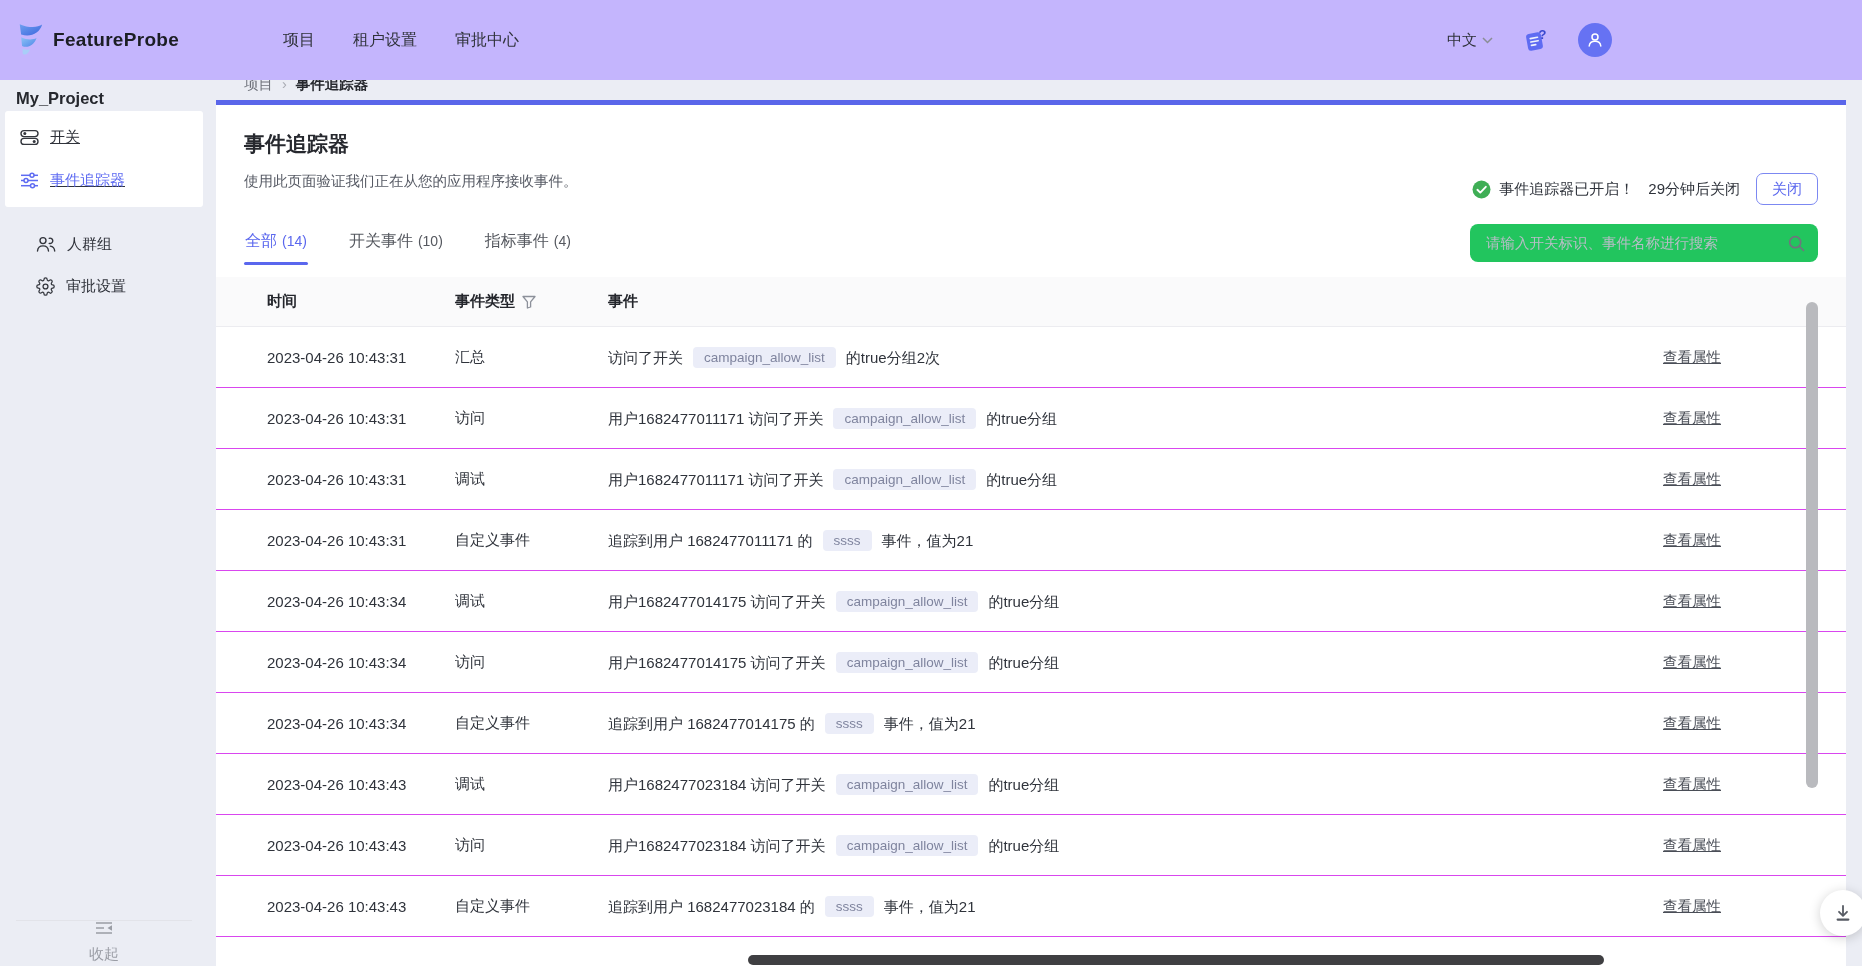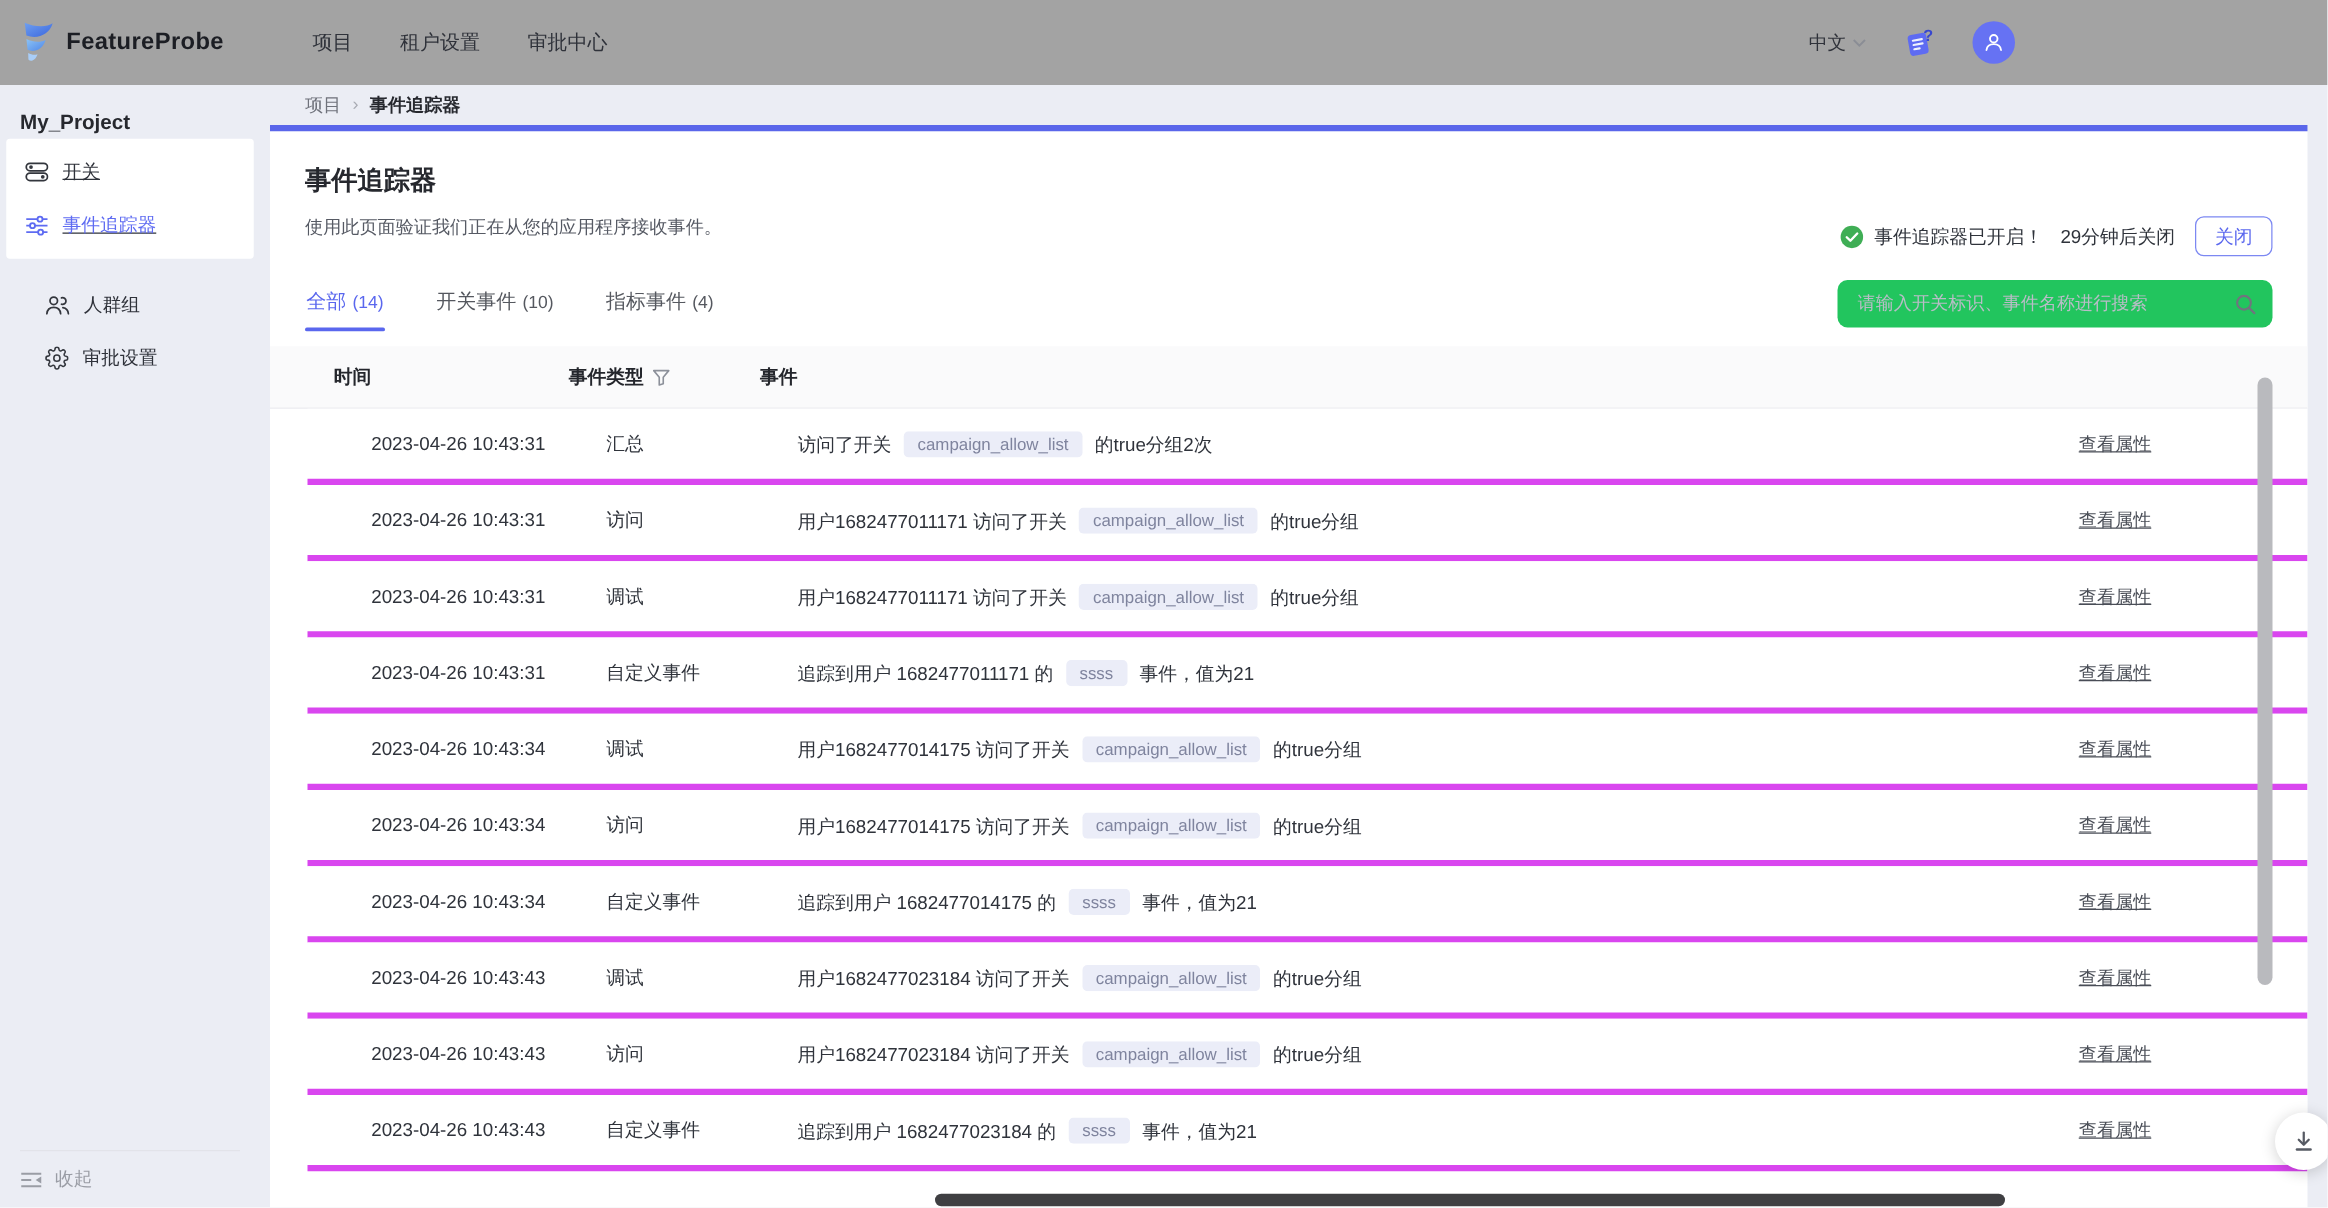--- a/index.html
+++ b/index.html
@@ -4,41 +4,41 @@
 <style>
   * { box-sizing: border-box; margin: 0; padding: 0; }
   html,body { width:1862px; height:966px; overflow:hidden; }
   body {
     position:relative;
     background:#ebedf4;
     font-family:"Liberation Sans","DejaVu Sans",sans-serif;
     color:#2f333b;
   }
   
-  .navbar { position:absolute; top:0; left:0; right:0; height:68px; background:#a3a3a3; display:flex; align-items:center; z-index:6; }
+  .navbar { position:absolute; top:0; left:0; right:0; height:80px; background:#c4b5fd; display:flex; align-items:center; z-index:6;gap:33px; }
   .brand { width:232px; display:flex; align-items:center; gap:9px; padding-left:16px; }
   .brand-text { font-size:19px; font-weight:bold; color:#1c1e24; letter-spacing:.3px; }
   .nav-links { display:flex; gap:38px; margin-left:18px; }
   .nav-link { font-size:16px; color:#2f323a; cursor:pointer; }
   .nav-right { margin-left:auto; display:flex; align-items:center; padding-right:250px; }
   .lang { display:flex; align-items:center; gap:5px; font-size:15px; color:#2f323a; cursor:pointer; }
   .help-btn { margin-left:30px; cursor:pointer; display:flex; }
   .avatar { margin-left:28px; width:34px; height:34px; border-radius:50%; background:#6672f3; display:flex; align-items:center; justify-content:center; cursor:pointer; }
   
   .sidebar { position:absolute; top:68px; left:0; width:208px; bottom:0; }
   .project-name { margin:21px 16px 0; font-size:16.5px; font-weight:bold; color:#26282e; }
   .env-pill { margin:18px 5px 0; height:41px; background:#6672f6; border-radius:8px; color:#fff;
               display:flex; align-items:center; justify-content:space-between; padding:0 15px; font-size:15px; cursor:pointer; }
   .menu-card { margin:3px 5px 0; background:#fff; border-radius:3px; padding:5px 0;text-decoration:underline; }
   .menu-item { height:43px; display:flex; align-items:center; gap:11px; padding:0 15px; font-size:15px; color:#2f323a; cursor:pointer; }
   .menu-item.active { color:#5e6bf2; }
   .side-secondary { margin-top:16px; }
   .side-secondary .menu-item { height:42px;padding-left:36px; }
   .side-bottom { position:absolute; bottom:0; left:0; width:176px; margin:0 16px; border-top:1px solid #e2e3e9;
-                 height:46px; display:flex; align-items:center; gap:10px; color:#9a9da5; font-size:15px; cursor:pointer; }
+                 height:46px; display:flex; align-items:center; gap:10px; color:#9a9da5; font-size:15px; cursor:pointer;flex-direction:column; }
   
   .breadcrumb { position:absolute; top:68px; left:244px; height:32px; display:flex; align-items:center; font-size:14.5px; z-index:4; }
   .crumb { color:#6f727b; cursor:pointer; }
   .crumb-sep { margin:0 9px; color:#a8abb3; }
   .crumb-current { color:#26282e; font-weight:bold; }
   
   .panel { position:absolute; left:216px; right:16px; top:100px; bottom:0; background:#fff;
            border-top:5px solid #5a66ea; overflow:hidden; }
   .panel-header { display:flex; justify-content:space-between; align-items:flex-start; padding:25px 28px 0; }
   .page-title { font-size:21px; font-weight:600; color:#26282e; }
@@ -56,21 +56,21 @@
   .tab.active { color:#5a67ee; }
   .tab.active::after { content:""; position:absolute; left:0; right:0; bottom:0; height:3px; background:#5a67ee; border-radius:2px; }
   .search-box { width:348px; height:38px; background:#22c55e; border-radius:8px; display:flex; align-items:center; padding:0 13px 0 16px; }
   .search-box input { flex:1; border:none; outline:none; background:transparent; font-size:14.5px; color:#33363d; font-family:inherit; }
   .search-box input::placeholder { color:#b9bdc7; }
   
   .table { margin-top:12px; position:relative; }
   .t-header, .t-row { display:grid; grid-template-columns:188px 153px 1fr 170px; align-items:center; padding:0 125px 0 51px; }
   .t-header { background:#fafafb; height:50px; font-size:15px; font-weight:600; color:#24262c; border-bottom:1px solid #ececf0; }
   .th-type { display:flex; align-items:center; gap:7px; }
-  .t-row { height:61px; border-bottom:5px solid #d946ef; font-size:15px; color:#2f333b; background:#fff;margin-left:30px; }
+  .t-row { height:61px; border-bottom:1px solid #d946ef; font-size:15px; color:#2f333b; background:#fff; }
   .ev-cell { display:flex; align-items:flex-end; gap:10px; white-space:nowrap; overflow:hidden; }
   .chip { background:#ebedf8; color:#7f849e; font-size:13.5px; padding:3px 11px; border-radius:4px; flex:0 0 auto; }
   .action-cell { text-align:right; }
   .action-link { color:#4a4e57; text-decoration:underline; font-size:14.5px; cursor:pointer; }
   
   .v-scrollbar { position:absolute; top:197px; right:28px; width:12px; height:486px; background:#b9babe; border-radius:6px; z-index:7; cursor:pointer; }
   .h-scrollbar { position:absolute; left:748px; bottom:1px; width:856px; height:10px; background:#242428; opacity:.88; border-radius:6px; z-index:8; cursor:pointer; }
   .download-fab { position:absolute; left:1820px; top:890px; width:46px; height:46px; border-radius:50%; background:#fff;
                   box-shadow:0 2px 12px rgba(0,0,0,.18); display:flex; align-items:center; justify-content:center; cursor:pointer; z-index:9; }
 </style>

